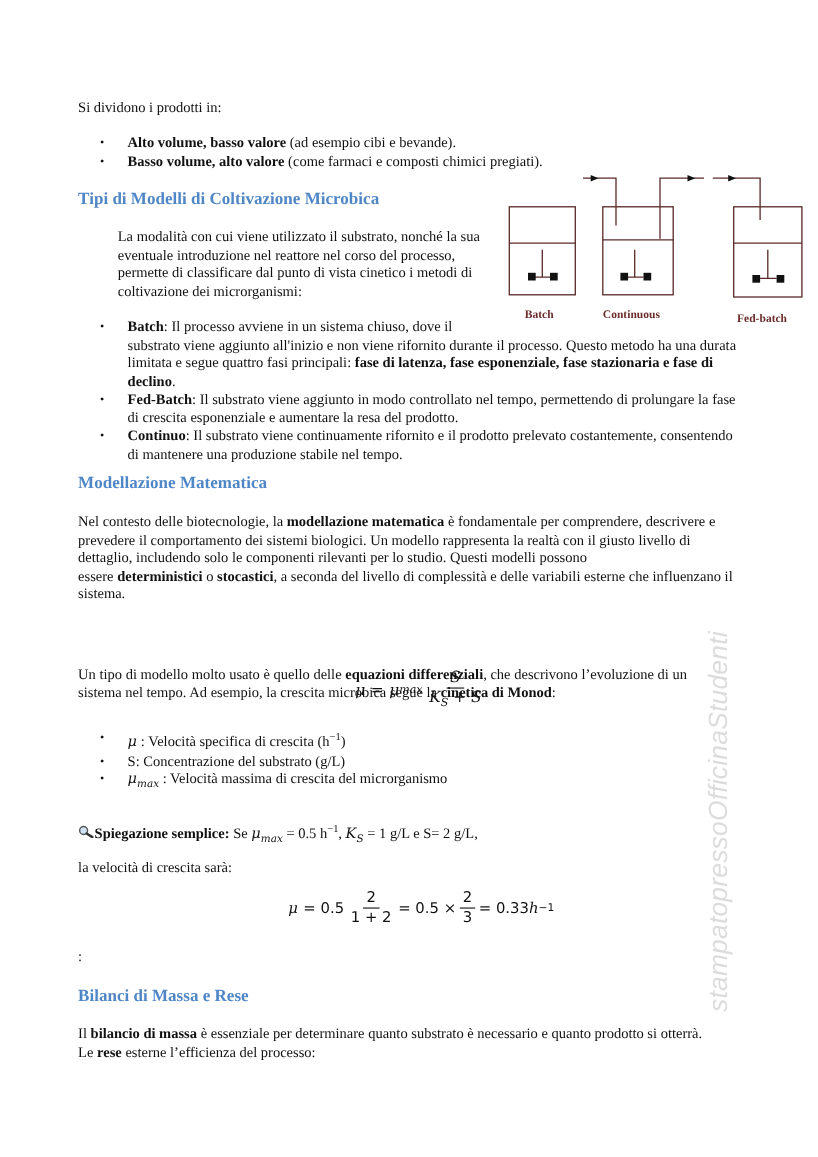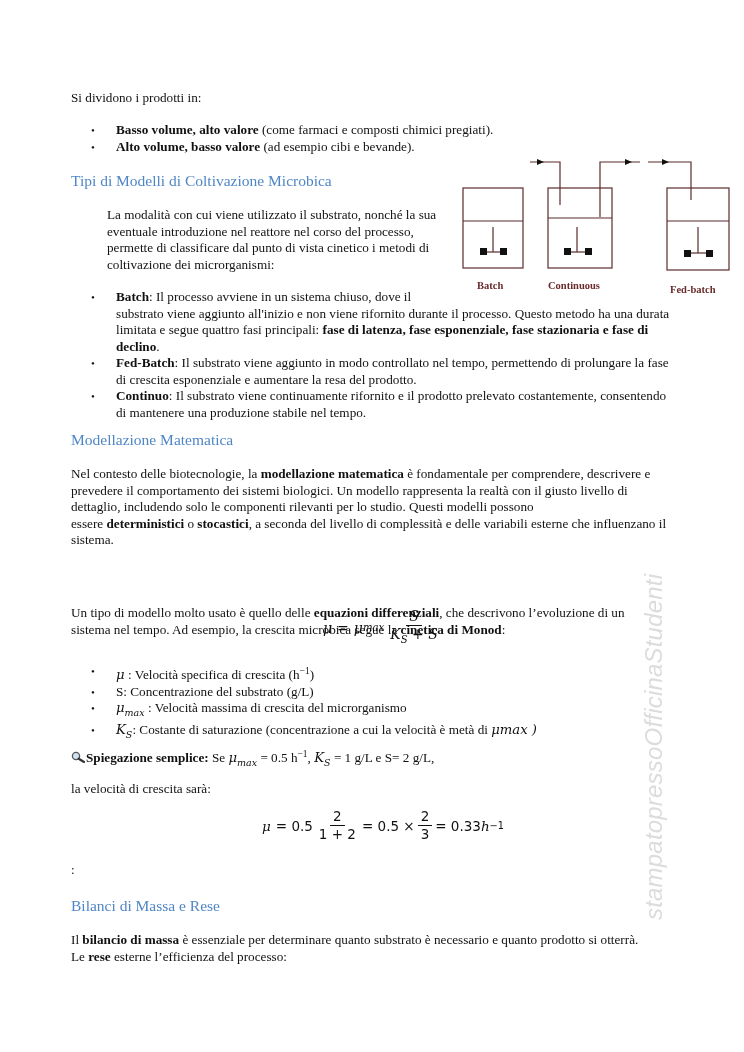--- a/index.html
+++ b/index.html
@@ -1,43 +1,43 @@
 <!DOCTYPE html>
 <html><head>
 <meta charset="utf-8">
 <style>
   html, body { margin:0; padding:0; background:#ffffff; }
   body { width:744px; height:1052px; position:relative; overflow:hidden;
          font-family:"Liberation Serif", "DejaVu Serif", serif; color:#111; font-size:13.2px; }
   .abs { position:absolute; }
   p { margin:0; line-height:16.5px; }
   b { font-weight:bold; }
-  .h2 { color:#4f86c6; font-weight:normal; font-size:15.5px; }
+  .h2 { color:#4f86c6; font-weight:bold; font-size:15.5px; }
   ul.bul { list-style:none; margin:0; padding:0; }
   ul.bul li { position:relative; padding-left:45px; line-height:16.5px; }
   ul.bul li::before { content:"•"; position:absolute; left:20px; top:0; font-size:11px; }
   .math { font-family:"DejaVu Serif", serif; font-style:italic; }
   .mathn { font-family:"DejaVu Sans", sans-serif; font-style:normal; }
   .frac { display:inline-flex; flex-direction:column; align-items:center; vertical-align:middle; margin:0 3px; }
   .frac .num { border-bottom:1px solid #111; padding:0 3px; line-height:17px; }
   .frac .den { padding:0 3px; line-height:17px; }
   sub { font-size:0.72em; }
   sup { font-size:0.72em; }
   .watermark { position:absolute; left:640px; top:920px; transform:rotate(-90deg); transform-origin:left top;
                font-family:"Liberation Sans", "DejaVu Sans", sans-serif; font-style:italic; font-size:24px;
                color:#dcdcdc; white-space:nowrap; letter-spacing:0.2px; }
   .diagram-label { font-family:"Liberation Serif", serif; font-size:10.5px; fill:#6b2b2b; font-weight:bold; }
 </style>
 </head>
 <body>
 
 <p class="abs" style="left:71px; top:90px;">Si dividono i prodotti in:</p>
 <ul class="bul abs" style="left:71px; top:122px; width:600px;">
+  <li><b>Alto volume, basso valore</b><span> (ad esempio cibi e bevande).</span></li>
   <li><b>Basso volume, alto valore</b><span> (come farmaci e composti chimici pregiati).</span></li>
-  <li><b>Alto volume, basso valore</b><span> (ad esempio cibi e bevande).</span></li>
 </ul>
 
 <div class="abs h2" style="left:71px; top:172px;">Tipi di Modelli di Coltivazione Microbica</div>
 <div class="abs" style="left:71px; top:207px; width:360px;margin-left:36px;">
   <p>La modalità con cui viene utilizzato il substrato, nonché la sua</p>
   <p>eventuale introduzione nel reattore nel corso del processo,</p>
   <p>permette di classificare dal punto di vista cinetico i metodi di</p>
   <p>coltivazione dei microrganismi:</p>
 </div>
 
@@ -110,21 +110,20 @@
   <span class="frac">
     <span class="num">S</span>
     <span class="den"><span>K</span><sub>S</sub><span> + S</span></span>
   </span>
 </div>
 
 <ul class="bul abs" style="left:71px; top:663px; width:600px;">
   <li><span class="math">μ</span><span> : Velocità specifica di crescita (h</span><sup>−1</sup><span>)</span></li>
   <li><span>S: Concentrazione del substrato (g/L)</span></li>
   <li><span class="math">μ</span><sub class="math">max</sub><span> : Velocità massima di crescita del microrganismo</span></li>
-  <li><span class="math">K</span><sub class="math">S</sub><span>: Costante di saturazione (concentrazione a cui la velocità è metà di </span><span class="math">μmax )</span></li>
 </ul>
 
 <p class="abs" style="left:71px; top:746px;">
   <span style="display:inline-block; width:15px; height:12px; position:relative; vertical-align:-1px;">
     <svg width="15" height="12" viewBox="0 0 15 12">
         <circle cx="5" cy="5" r="3.6" fill="#cfe1f3" stroke="#555" stroke-width="1.3"></circle>
         <line x1="7.7" y1="7.7" x2="13" y2="11" stroke="#333" stroke-width="2.2" stroke-linecap="round"></line>
       </svg>
   </span><b>Spiegazione semplice:</b><span> Se </span><span class="math">μ</span><sub class="math">max</sub><span> = 0.5 h</span><sup>−1</sup><span>, </span><span class="math">K</span><sub class="math">S</sub><span> = 1 g/L e S= 2 g/L,</span>
 </p>

